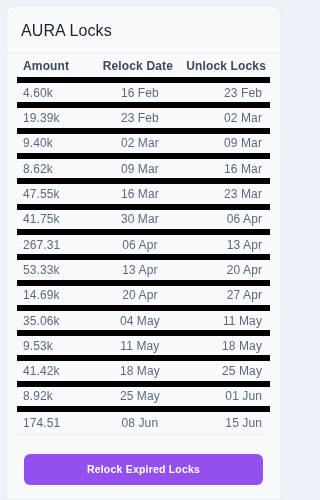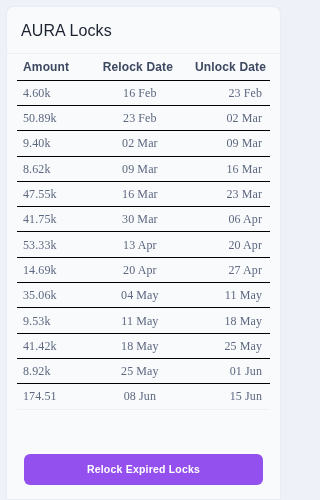--- a/index.html
+++ b/index.html
@@ -73,22 +73,21 @@
     color: #3d4861;
     letter-spacing: 0.15px;
     height: 26px;
   }
 
   table.locks-table td {
     color: #5a6party;
     color: #5d6880;
     font-weight: 400;
     letter-spacing: 0.1px;
-    border-top: 1px solid #000000;
-    font-family: Liberation Serif, serif;
+    border-top: 6px solid #000000;
   }
 
   table.locks-table tbody tr:last-child td {
     border-bottom: 1px solid #edf0f5;
   }
 
   .col-amount  { width: 33%; text-align: left;  padding-left: 6px !important; }
   .col-relock  { width: 33.5%; text-align: center; padding-right: 6px !important; }
   .col-unlock  { width: 33.5%; text-align: right; padding-right: 8px !important; }
 
@@ -123,31 +122,31 @@
     <div class="card-header">
       <div class="card-title">AURA Locks</div>
     </div>
 
     <div class="table-wrap">
       <table class="locks-table">
         <thead>
           <tr>
             <th class="col-amount">Amount</th>
             <th class="col-relock">Relock Date</th>
-            <th class="col-unlock">Unlock Date</th>
+            <th class="col-unlock">Unlock Locks</th>
           </tr>
         </thead>
         <tbody id="locks-tbody">
             <tr>
               <td class="col-amount">4.60k</td>
               <td class="col-relock">16 Feb</td>
               <td class="col-unlock">23 Feb</td>
             </tr>
             <tr>
-              <td class="col-amount">50.89k</td>
+              <td class="col-amount">19.39k</td>
               <td class="col-relock">23 Feb</td>
               <td class="col-unlock">02 Mar</td>
             </tr>
             <tr>
               <td class="col-amount">9.40k</td>
               <td class="col-relock">02 Mar</td>
               <td class="col-unlock">09 Mar</td>
             </tr>
             <tr>
               <td class="col-amount">8.62k</td>
@@ -158,20 +157,25 @@
               <td class="col-amount">47.55k</td>
               <td class="col-relock">16 Mar</td>
               <td class="col-unlock">23 Mar</td>
             </tr>
             <tr>
               <td class="col-amount">41.75k</td>
               <td class="col-relock">30 Mar</td>
               <td class="col-unlock">06 Apr</td>
             </tr>
             <tr>
+              <td class="col-amount">267.31</td>
+              <td class="col-relock">06 Apr</td>
+              <td class="col-unlock">13 Apr</td>
+            </tr>
+            <tr>
               <td class="col-amount">53.33k</td>
               <td class="col-relock">13 Apr</td>
               <td class="col-unlock">20 Apr</td>
             </tr>
             <tr>
               <td class="col-amount">14.69k</td>
               <td class="col-relock">20 Apr</td>
               <td class="col-unlock">27 Apr</td>
             </tr>
             <tr>

